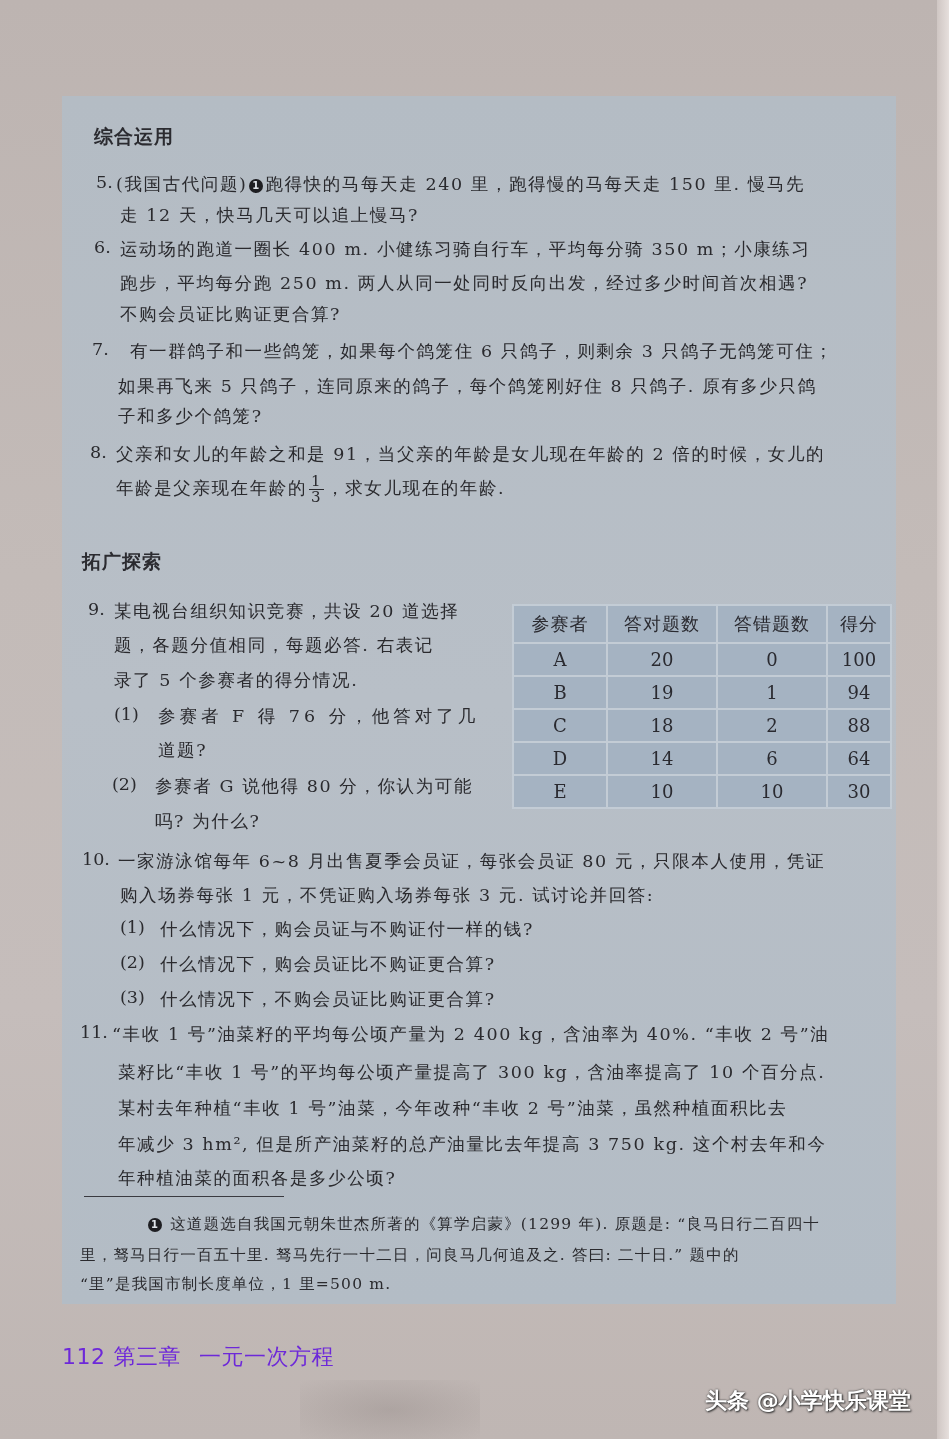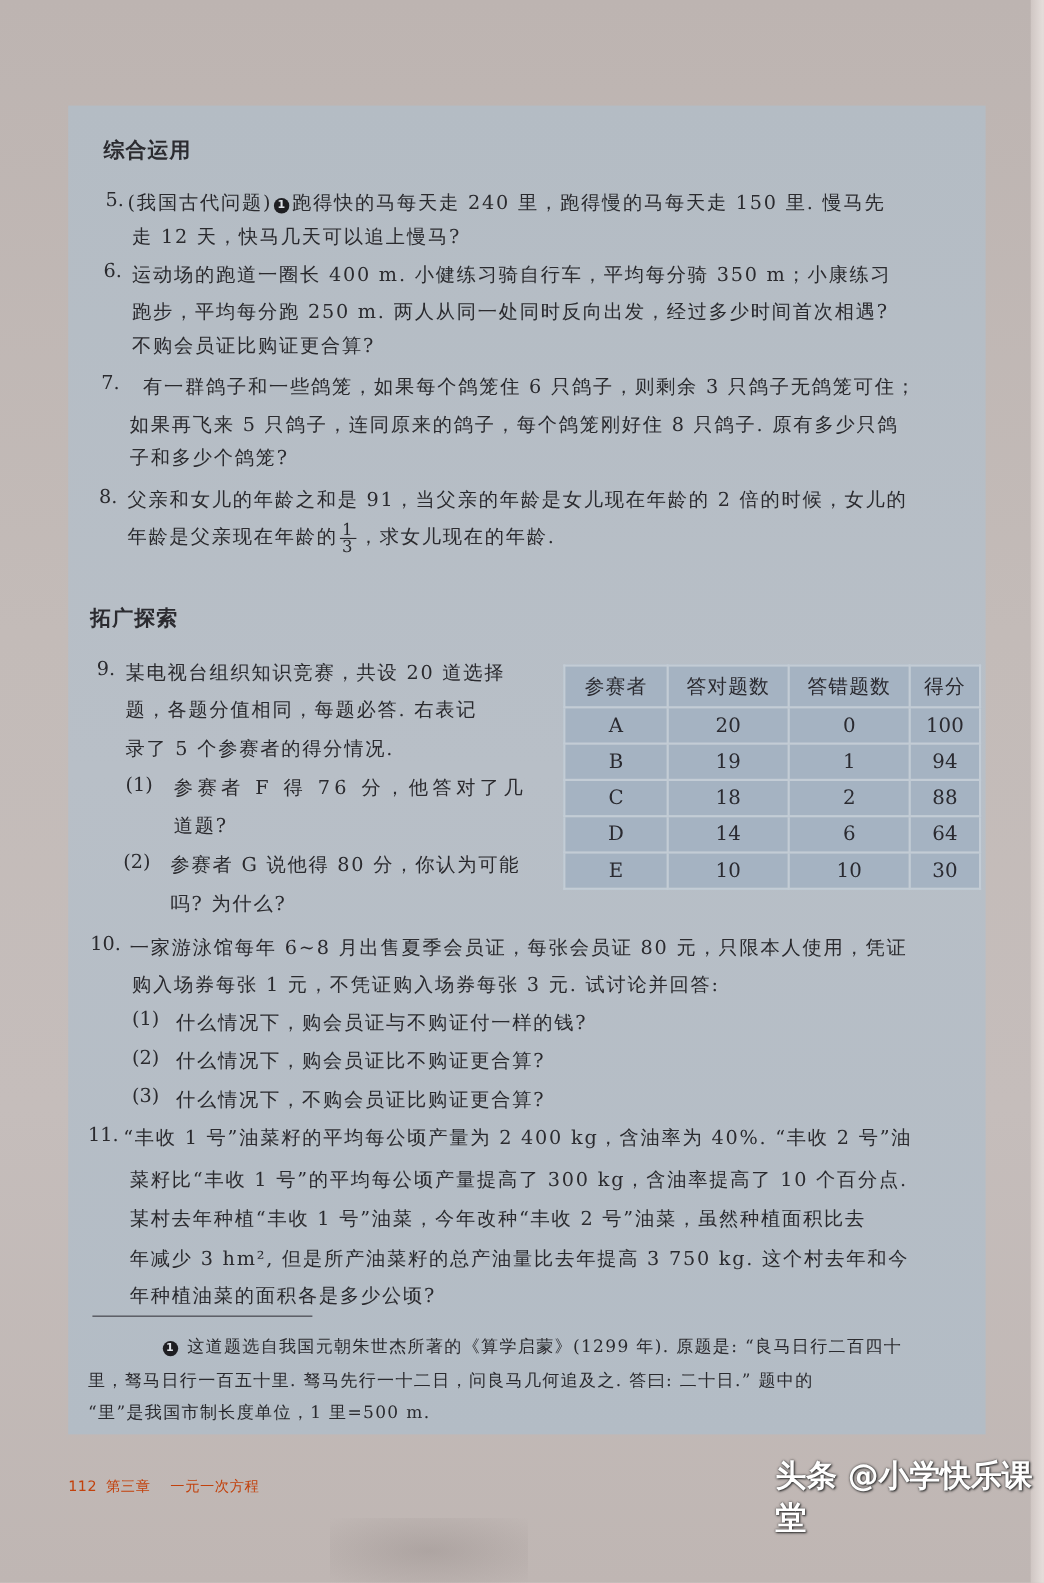--- a/index.html
+++ b/index.html
@@ -46,27 +46,27 @@
       position: absolute; left: 84px; top: 1196px; width: 200px; height: 1px; background: #3a3a40;
     }
     .note-line { position: absolute; font-size: 15.5px; white-space: nowrap; letter-spacing: 1.2px; }
     .marker {
       display: inline-block; width: 14px; height: 14px; border-radius: 50%;
       background: #1e1e22; color: #e0e4ea; font-size: 10px; line-height: 14px;
       text-align: center; font-family: "DejaVu Sans", sans-serif; font-weight: bold;
       vertical-align: 1px; margin: 0 2px;
     }
     .footer {
-      position: absolute; left: 62px; top: 1342px; font-size: 13px; color: #c2410c;
+      position: absolute; left: 62px; top: 1342px; font-size: 22px; color: #6d28d9;
       font-family: "DejaVu Sans", "Liberation Sans", sans-serif; letter-spacing: 0.5px;
     }
     .footer .pg { margin-right: 8px; }
     .footer .chap { margin-right: 18px; }
     .watermark {
-      position: absolute; left: 705px; top: 1323px; font-size: 28px; color: #ffffff;
+      position: absolute; left: 705px; top: 1386px; font-size: 22px; color: #ffffff;
       font-family: "DejaVu Sans", "Liberation Sans", sans-serif; font-weight: bold;
       text-shadow: 0 0 2px #333, 1px 1px 2px #333;
     }
     .shadow {
       position: absolute; left: 300px; top: 1380px; width: 180px; height: 60px;
       background: radial-gradient(ellipse at center, rgba(140,130,128,0.35), rgba(140,130,128,0));
     }
   </style>
 </head>
 <body>

